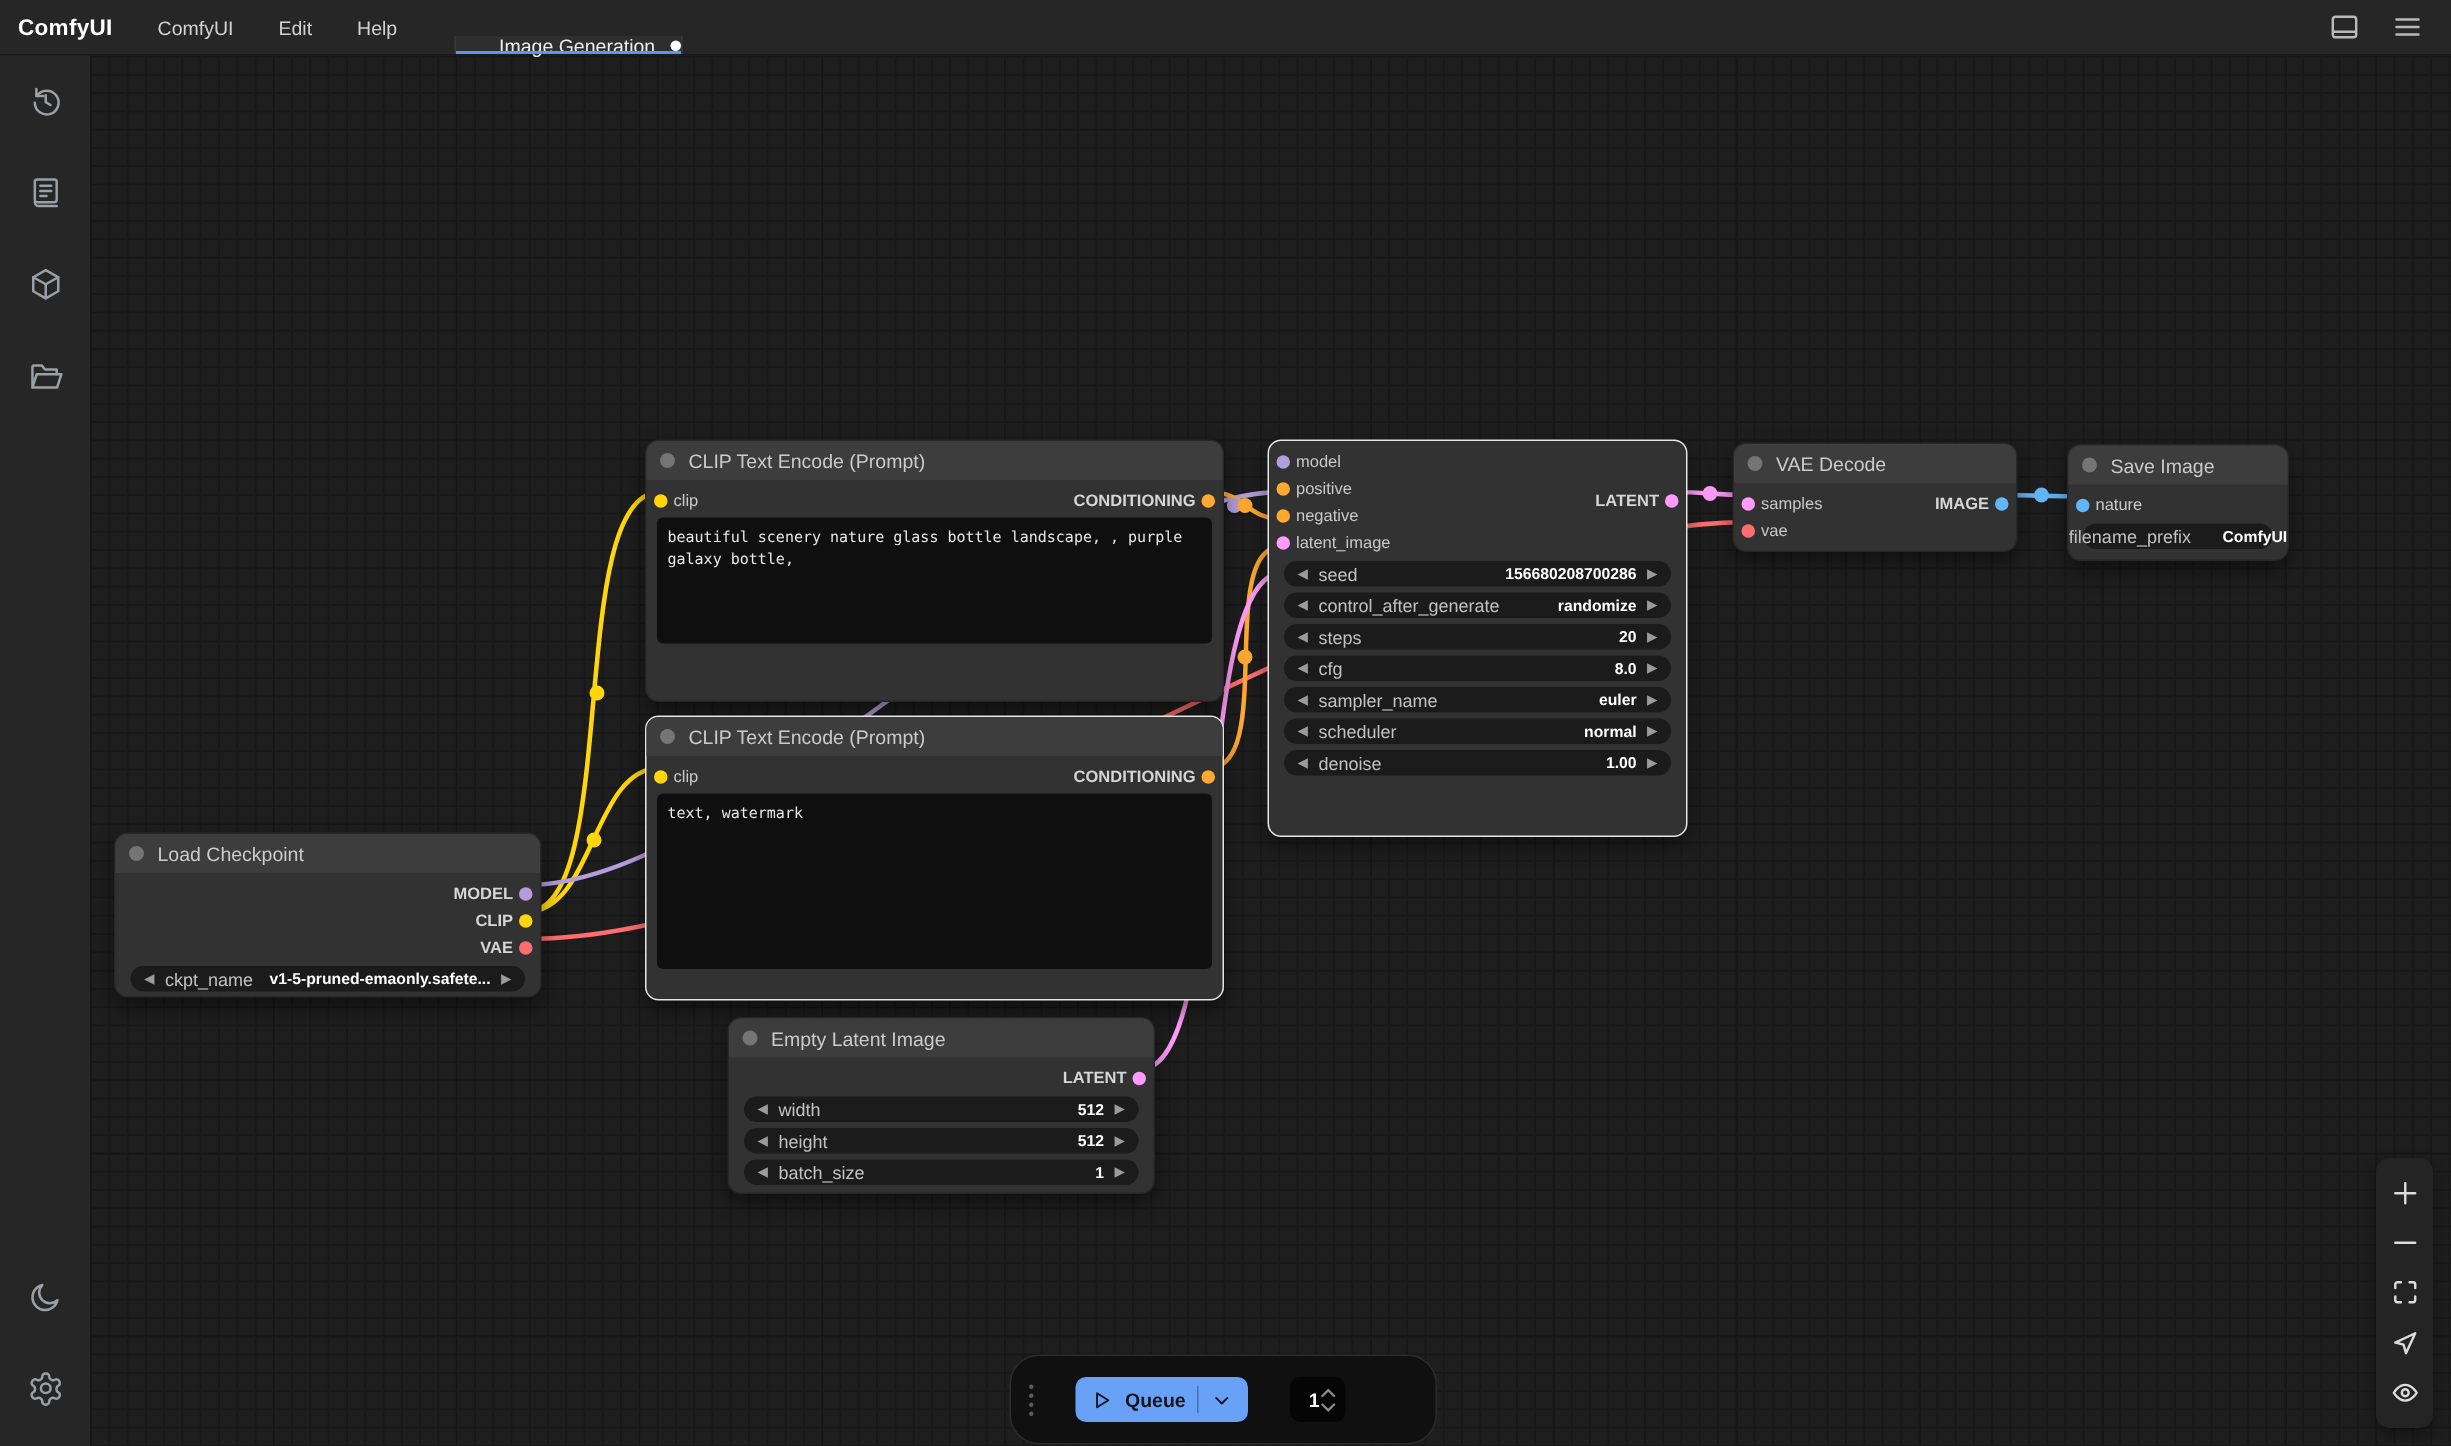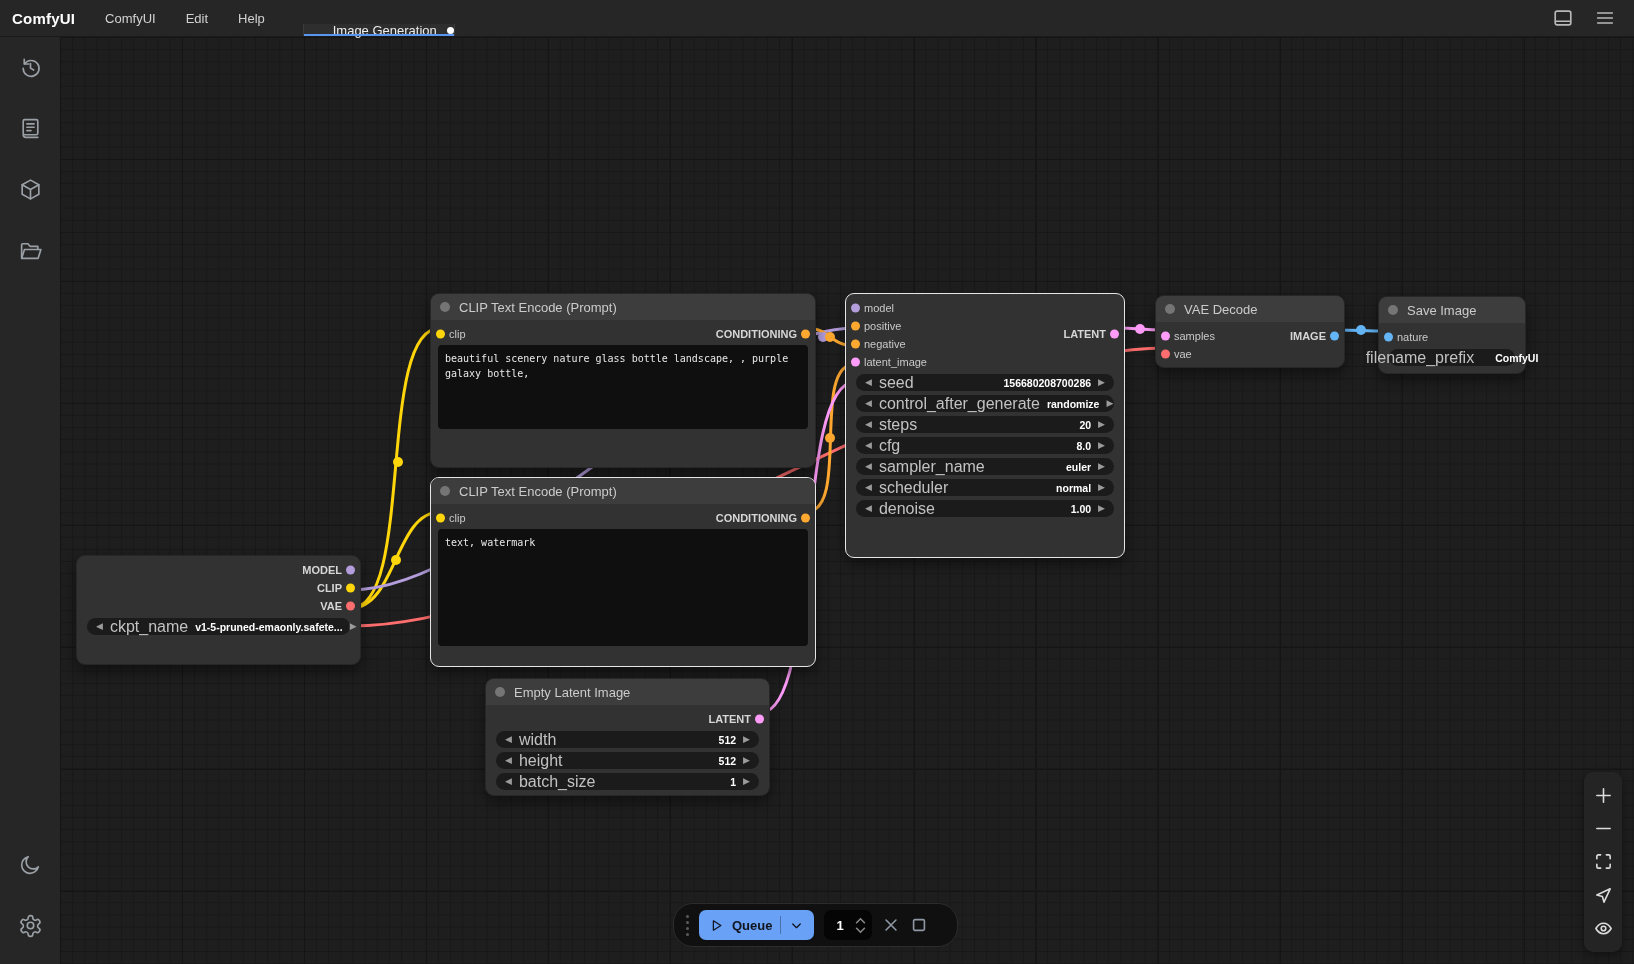--- a/index.html
+++ b/index.html
@@ -63,34 +63,34 @@
   .pdot { position:absolute; top:50%; width:9px; height:9px; border-radius:50%;
     transform:translateY(-50%); }
   .pdot.in { left:5px; } .pdot.out { right:5px; }
   .c-model{background:#b39ddb} .c-clip{background:#ffd60a} .c-vae{background:#ff6e6e}
   .c-cond{background:#ffa931} .c-latent{background:#ff9cf9} .c-image{background:#64b5f6}
   .out-abs { position:absolute; right:0; top:31px; width:150px; }
 
   .widget { height:17px; margin:3px 10px 4px; background:#1b1b1b; border-radius:9px;
     display:flex; align-items:center; padding:0 9px; gap:7px; }
   .warrow { color:#9b9b9b; font-size:9px; line-height:1; flex:none; }
-  .wname { color:#c2c2c2; font-size:16px; white-space:nowrap; }
+  .wname { color:#c2c2c2; font-size:12px; white-space:nowrap; }
   .wvalue { margin-left:auto; color:#fff; font-weight:bold; font-size:10.5px;
     white-space:nowrap; }
   .widget.centered { justify-content:center; }
   .widget.centered .wvalue { margin-left:14px; }
 
   .prompt { margin:2px 7px 7px; background:#0f0f0f; border-radius:4px;
     color:#e8e8e8; font-family:"DejaVu Sans Mono", monospace; font-size:10px;
     line-height:1.5; padding:6px 7px; white-space:pre-wrap; overflow:hidden; }
 
   
-  .queuebar { position:absolute; left:613px; top:866px; width:285px; height:44px;
+  .queuebar { position:absolute; left:613px; top:866px; width:285px; height:60px;
     background:#101010; border:1px solid #2c2c2c; border-radius:20px; z-index:6;
-    display:flex; align-items:center; padding:0 12px; gap:10px; }
+    display:flex; align-items:center; padding:0 12px; gap:28px; }
   .drag-dots { display:flex; flex-direction:column; gap:3px; }
   .drag-dots i { width:3px; height:3px; border-radius:50%; background:#5c5c5c; }
   .queue-btn { height:30px; background:#69a1f7; border-radius:7px; display:flex;
     align-items:center; padding:0 10px; gap:8px; color:#10141c; }
   .queue-btn svg { width:15px; height:15px; stroke:#10141c; fill:none;
     stroke-width:2; stroke-linecap:round; stroke-linejoin:round; }
   .queue-label { font-size:13px; font-weight:bold; }
   .q-sep { width:1px; height:18px; background:rgba(16,20,28,.35); }
   .count-box { height:30px; width:48px; background:#050505; border-radius:7px;
     display:flex; align-items:center; padding:0 6px 0 12px; }
@@ -197,20 +197,24 @@
     <circle cx="336" cy="523" r="5" fill="#ffd60a"></circle>
     <circle cx="763" cy="300" r="5" fill="#b39ddb"></circle>
     <circle cx="770" cy="300" r="5" fill="#ffa931"></circle>
     <circle cx="770" cy="401" r="5" fill="#ffa931"></circle>
     <circle cx="748" cy="511" r="5" fill="#ff9cf9"></circle>
     <circle cx="1080" cy="292" r="5" fill="#ff9cf9"></circle>
     <circle cx="1301" cy="293" r="5" fill="#64b5f6"></circle>
   </svg>
 
   <div class="node" style="left:16px;top:518px;width:285px;height:110px">
+    <div class="nhead">
+      <span class="ndot"></span>
+      <span class="ntitle">Load Checkpoint</span>
+    </div>
     <div class="nbody">
       <div class="srow">
         <span class="slabel out">MODEL</span>
         <span class="pdot out c-model"></span>
       </div>
       <div class="srow">
         <span class="slabel out">CLIP</span>
         <span class="pdot out c-clip"></span>
       </div>
       <div class="srow">

